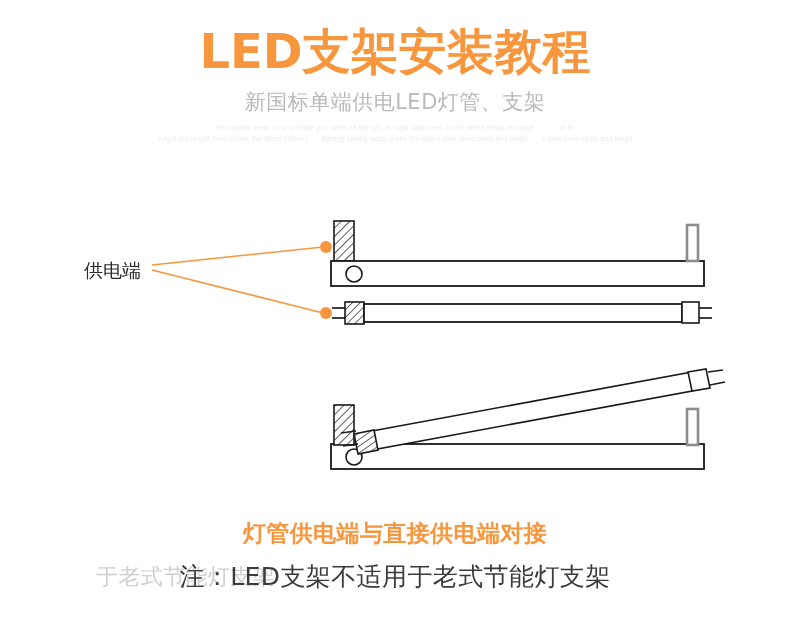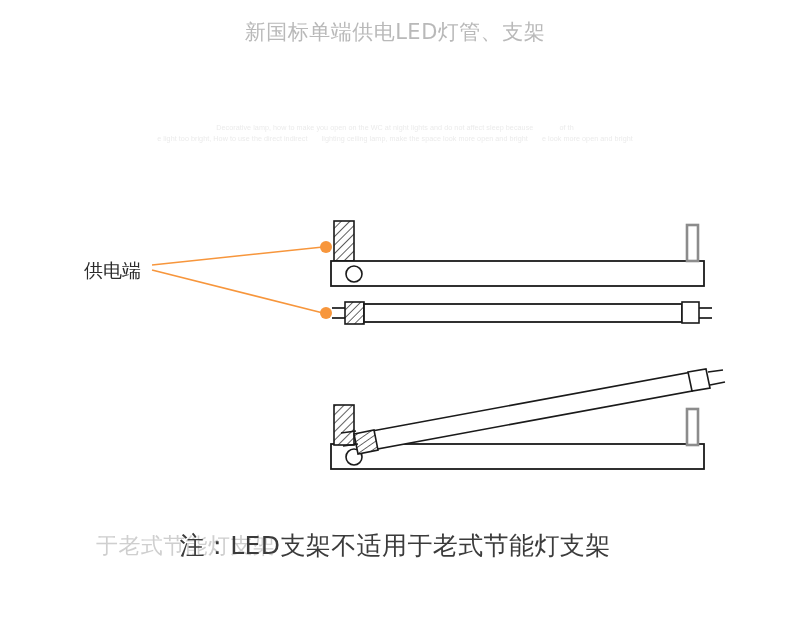--- a/index.html
+++ b/index.html
@@ -30,21 +30,21 @@
     margin: 0;
     padding-top: 26px;
     font-size: 48px;
     line-height: 1.08;
     font-weight: bold;
     color: #F7963C;
     letter-spacing: 0px;
     font-family: "DejaVu Sans", "Liberation Sans", sans-serif;
   }
   .sub-title {
-    margin: 8px;
+    margin: 0;
     padding-top: 10px;
     font-size: 21px;
     font-weight: normal;
     color: #b9b9b9;
     letter-spacing: 0.5px;
     font-family: "DejaVu Sans", "Liberation Sans", sans-serif;
   }
   .micro-copy {
     position: absolute;
     top: 122px;
@@ -120,20 +120,21 @@
     padding-left: 96px;
     box-sizing: border-box;
   }
 </style>
 </head>
 <body>
 
 <div class="page">
 
   <div class="header">
+    <h1 class="main-title">LED支架安装教程</h1>
     <h2 class="sub-title">新国标单端供电LED灯管、支架</h2>
   </div>
 
   <div class="micro-copy">
     <span class="l1">
       <span>Decorative lamp, how to make you open on the WC at night lights and do not affect sleep because</span>
       <span class="gap"></span>
       <span>of th</span>
     </span>
     <span class="l2">
@@ -220,19 +221,20 @@
           <line x1="708" y1="192" x2="723" y2="190" stroke="#1a1a1a" stroke-width="1.6"></line>
           <line x1="710" y1="205" x2="725" y2="202" stroke="#1a1a1a" stroke-width="1.6"></line>
         </g>
       </g>
 
       <text x="84" y="97" font-family="DejaVu Sans, Liberation Sans, sans-serif" font-size="19" fill="#2b2b2b">供电端</text>
     </svg>
   </div>
 
   <div class="footer">
+    <p class="footer-line-1">灯管供电端与直接供电端对接</p>
     <div class="footer-line-2-wrap">
       <div class="footer-ghost">于老式节能灯支架</div>
       <p class="footer-line-2">注：LED支架不适用于老式节能灯支架</p>
     </div>
   </div>
 
 </div>
 
 </body></html>

